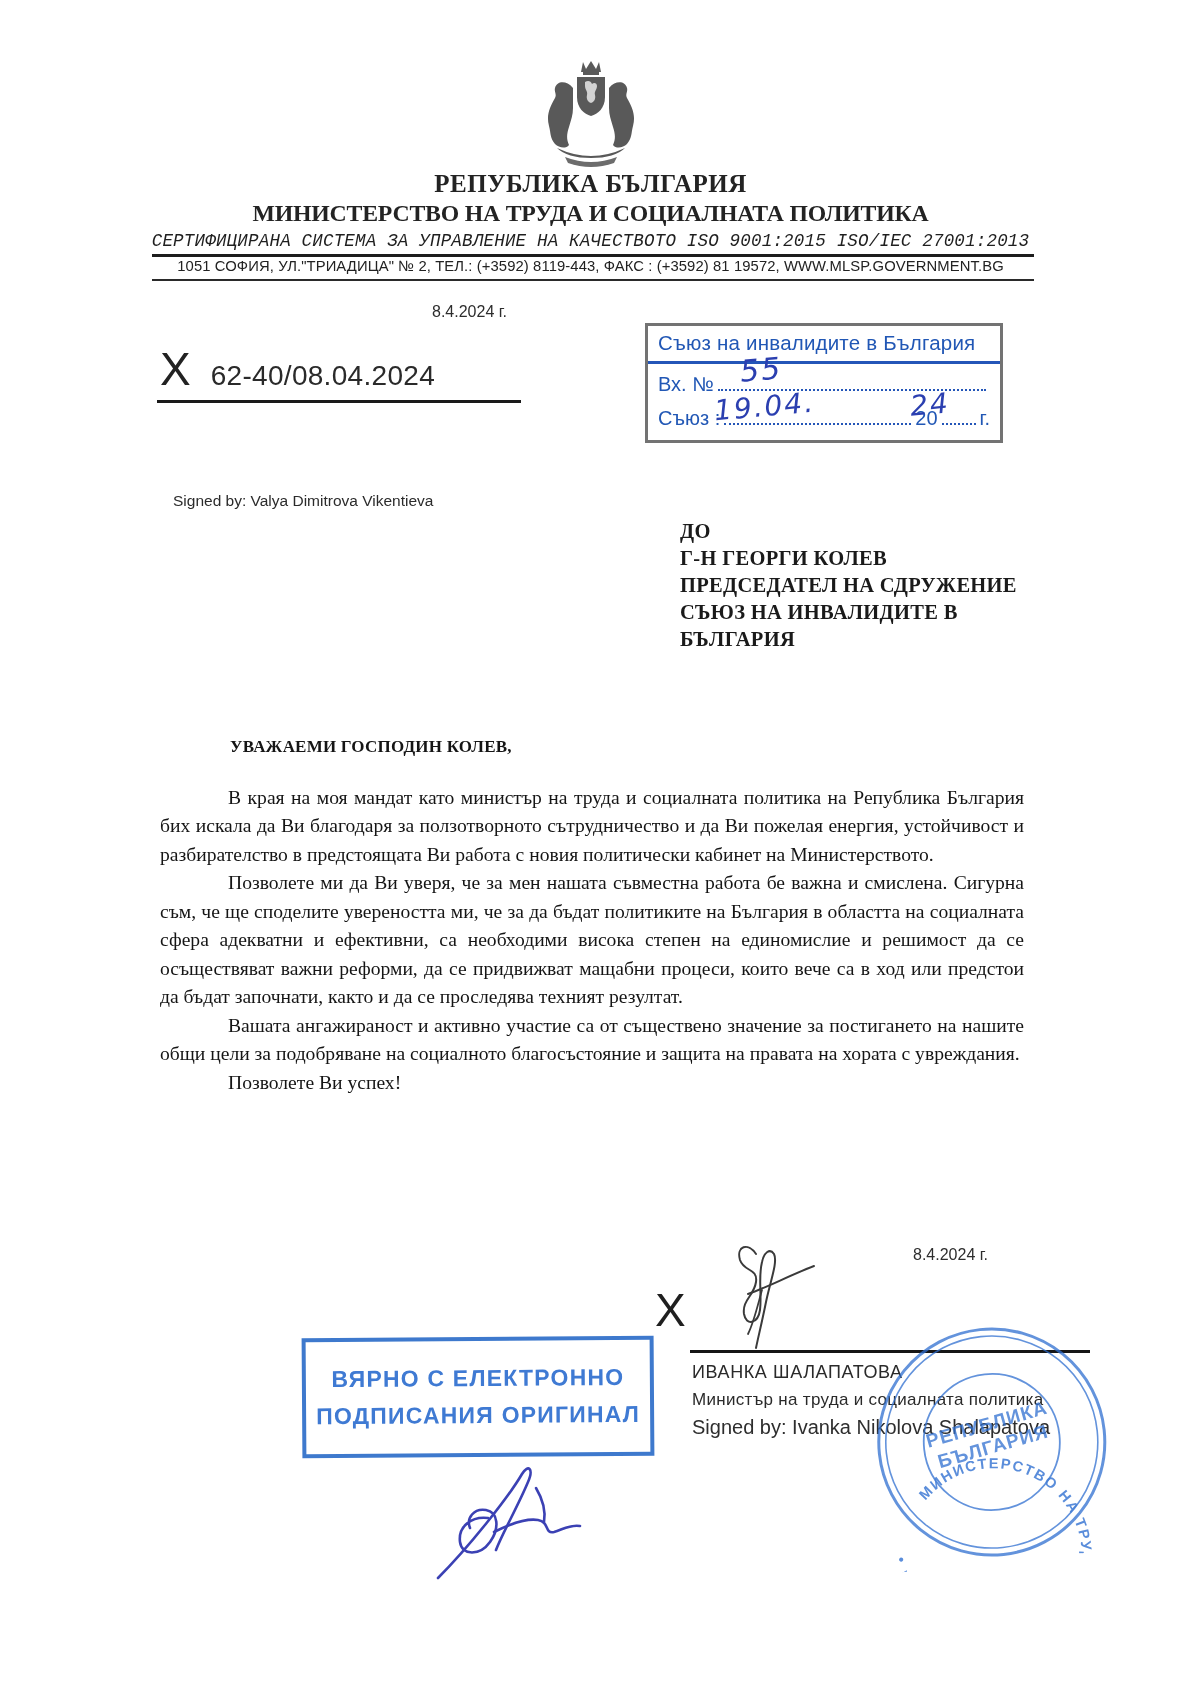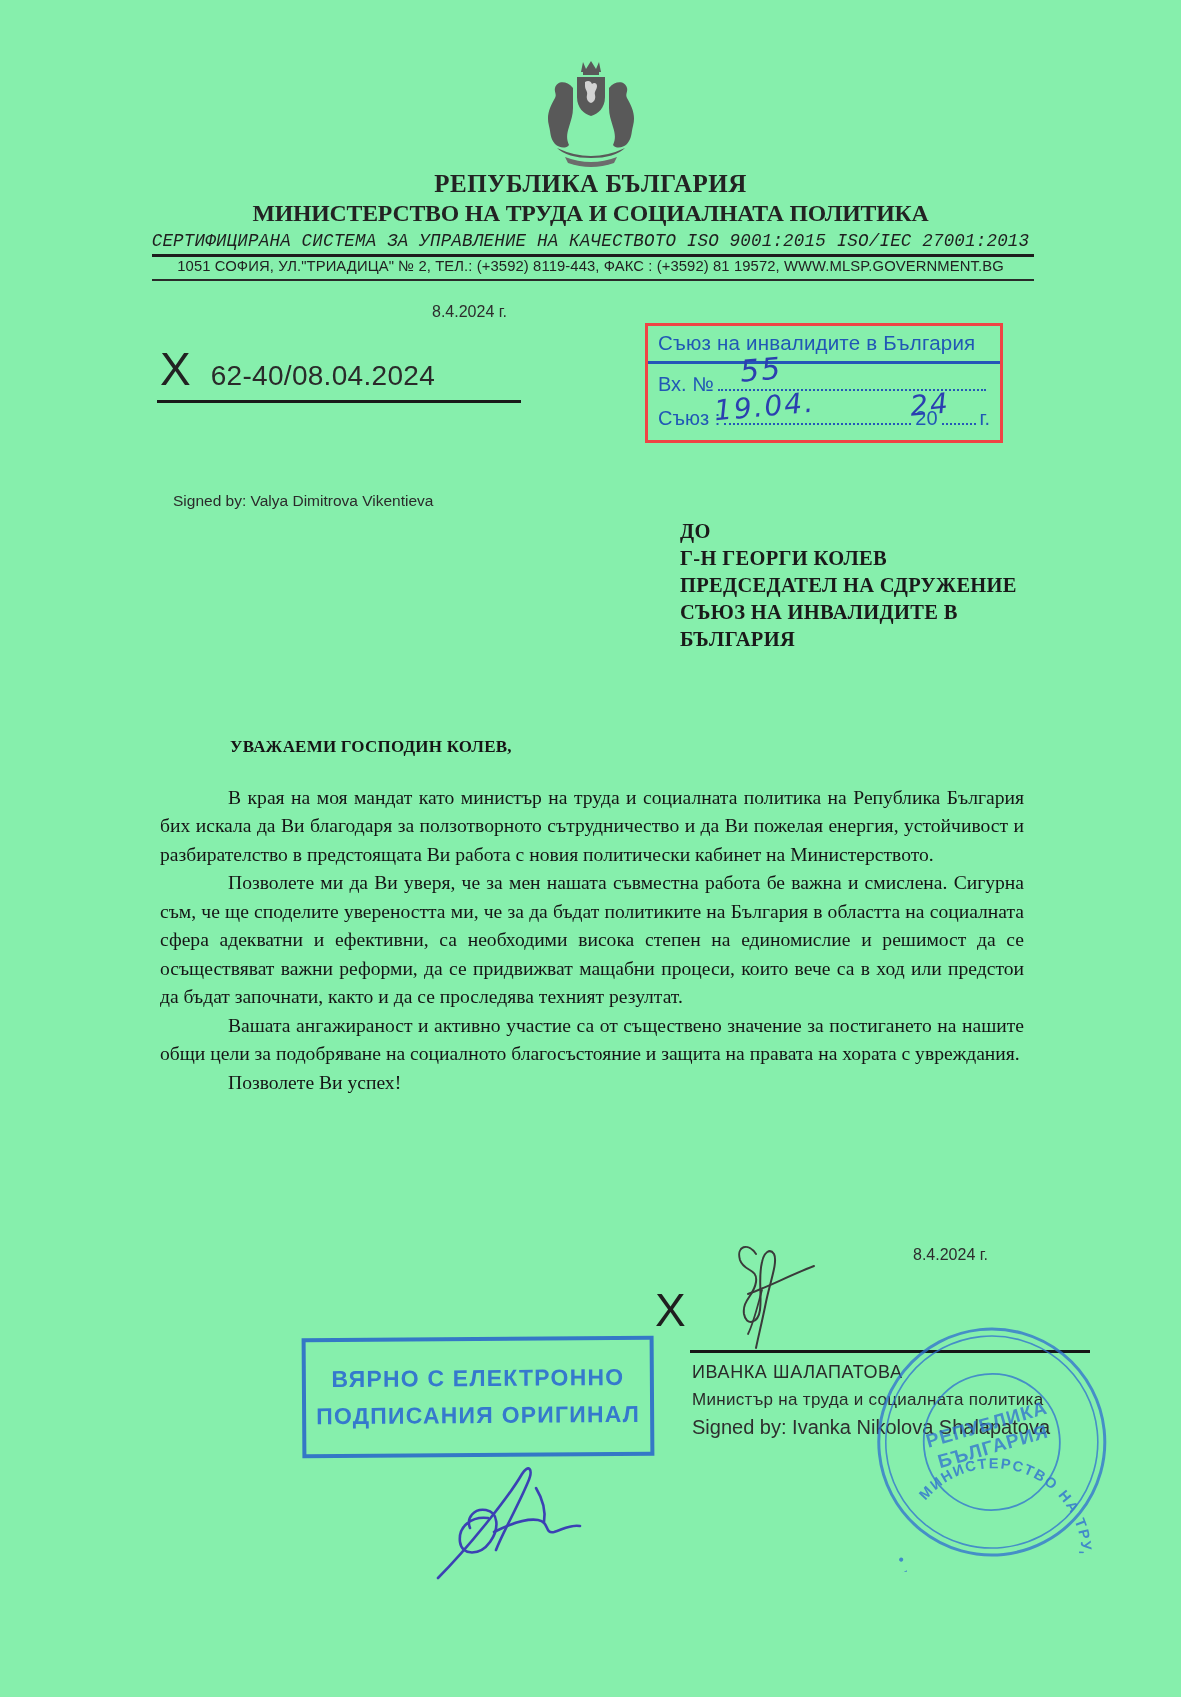--- a/index.html
+++ b/index.html
@@ -1,20 +1,20 @@
 <!DOCTYPE html>
 <html><head>
 <meta charset="utf-8">
 <style>
   html,body{margin:0;padding:0;background:#e8e8e8;}
   .page{
     position:relative;
     width:1181px;height:1697px;
     margin:0 auto;
-    background:#86efac;
+    background:#ffffff;
     overflow:hidden;
     font-family:"Liberation Serif", serif;
     color:#1c1c1c;
   }
   
   .crest{position:absolute;left:0;right:0;top:58px;text-align:center;}
   .crest svg{filter:blur(.3px) contrast(.92);}
   .hdr-republic{
     position:absolute;left:0;right:0;top:170px;text-align:center;
     font-weight:bold;font-size:25px;letter-spacing:.5px;color:#232323;
@@ -45,21 +45,21 @@
   .refline .refnum{font-family:"Liberation Sans",sans-serif;font-size:28px;color:#2a2a2a;letter-spacing:.3px;}
   .ref-underline{position:absolute;left:157px;top:400px;width:364px;height:3px;background:#1a1a1a;}
   .signed-by-top{
     position:absolute;left:173px;top:492px;
     font-family:"Liberation Sans",sans-serif;font-size:15.5px;color:#2b2b2b;
   }
 
   
   .stampbox{
     position:absolute;left:645px;top:323px;width:352px;
-    border:3px solid #ef4444;color:#2157b5;
+    border:3px solid #737373;color:#2157b5;
     font-family:"Liberation Sans",sans-serif;
     background:rgba(255,255,255,.0);
   }
   .stampbox .titlerow{
     border-bottom:3px solid #2456b8;
     padding:5px 8px 6px 10px;font-size:20.5px;letter-spacing:.2px;white-space:nowrap;
   }
   .stampbox .row{position:relative;display:flex;align-items:flex-start;padding:9px 10px 2px 10px;font-size:20px;}
   .stampbox .row.last{padding-bottom:10px;}
   .leader{flex:1;border-bottom:2px dotted #2456b8;margin:0 4px;height:16px;}

